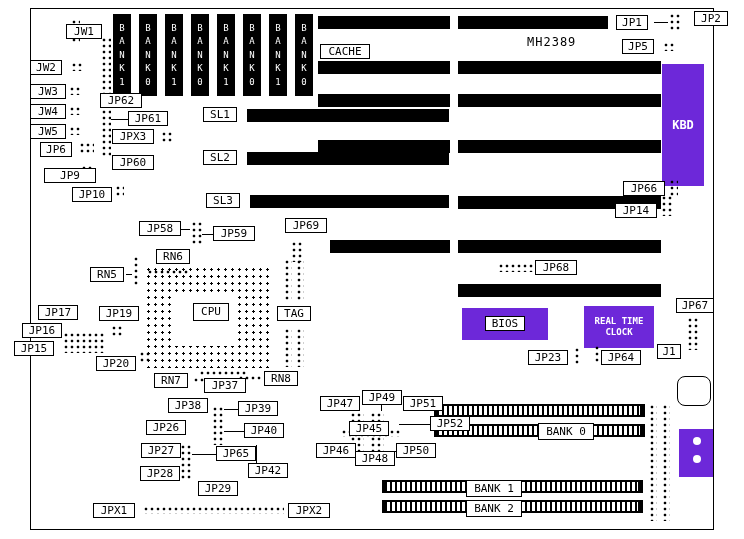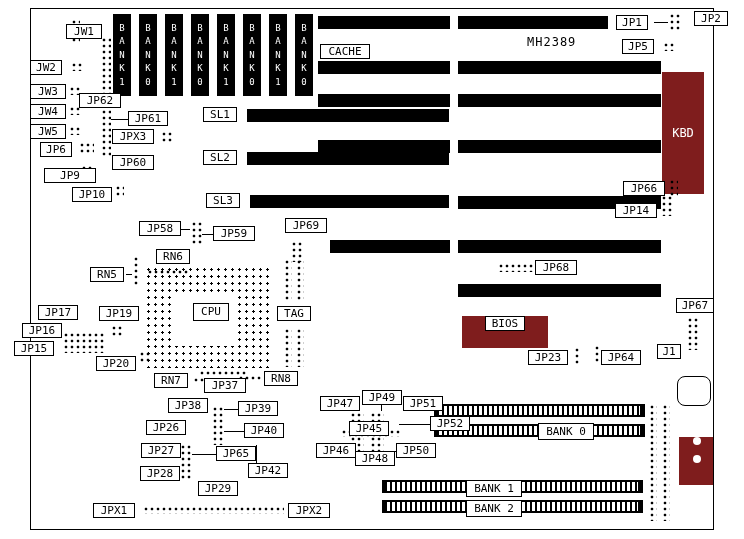--- a/index.html
+++ b/index.html
@@ -8,23 +8,23 @@
   #board-canvas { position:relative; width:744px; height:539px; background:#fff; }
   .board { position:absolute; left:30px; top:8px; width:684px; height:522px;
            border:1px solid #000; background:#fff; }
   .cmp { position:absolute; }
   .label { background:#fff; border:1px solid #000; color:#000; font-size:11px;
            line-height:13px; height:15px; text-align:center; white-space:nowrap;
            z-index:5; }
   .slot { background:#000; }
   .pins { background-image:radial-gradient(circle, #000 1.5px, transparent 1.6px);
           background-size:6px 6px; background-position:1px 1px; }
-  .chip { background:#7f1d1d; color:#fff; display:flex; align-items:center;
-          justify-content:center; text-align:center; font-weight:normal;
-          line-height:1.2;margin-top:8px; }
+  .chip { background:#6d28d9; color:#fff; display:flex; align-items:center;
+          justify-content:center; text-align:center; font-weight:bold;
+          line-height:1.2; }
   .simm { background:#000; color:#fff; display:flex; flex-direction:column;
           align-items:center; justify-content:space-evenly; font-size:9px;
           padding:5px 0; line-height:1; }
   .socket { border-top:2px solid #000; border-bottom:2px solid #000;
             background-image:repeating-linear-gradient(90deg, #000 0 2px, transparent 2px 5px); }
   .socket::before, .socket::after { content:""; position:absolute; top:-2px; bottom:-2px;
             width:5px; background:#000; }
   .socket::before { left:-3px; } .socket::after { right:-3px; }
   .cpu { background-image:radial-gradient(circle, #000 1.3px, transparent 1.4px);
          background-size:7px 7px; background-position:2px 2px; }
@@ -110,20 +110,21 @@
       <span>N</span>
       <span>K</span>
       <span>0</span>
     </div>
     <div class="cmp socket" style="left: 437px; top: 404px; width: 205px; height: 13px;"></div>
     <div class="cmp socket" style="left: 437px; top: 424px; width: 205px; height: 13px;"></div>
     <div class="cmp socket" style="left: 385px; top: 480px; width: 255px; height: 13px;"></div>
     <div class="cmp socket" style="left: 385px; top: 500px; width: 255px; height: 13px;"></div>
     <div class="cmp chip" style="left: 662px; top: 64px; width: 42px; height: 122px; font-size: 12px;">KBD</div>
     <div class="cmp chip" style="left: 462px; top: 308px; width: 86px; height: 32px;"></div>
+    <div class="cmp chip" style="left: 584px; top: 306px; width: 70px; height: 42px; font-size: 9px;">REAL TIME CLOCK</div>
     <div class="cmp chip" style="left: 679px; top: 429px; width: 34px; height: 48px;"></div>
     <div class="cmp cpu" style="left: 143px; top: 264px; width: 126px; height: 104px;">
       <div class="hollow" style="left: 31px; top: 30px; width: 64px; height: 52px;"></div>
     </div>
     <div class="cmp pins" style="left: 100px; top: 36px; width: 11px; height: 122px;"></div>
     <div class="cmp pins" style="left: 70px; top: 18px; width: 10px; height: 26px;"></div>
     <div class="cmp pins" style="left: 70px; top: 61px; width: 14px; height: 10px;"></div>
     <div class="cmp pins" style="left: 68px; top: 85px; width: 14px; height: 10px;"></div>
     <div class="cmp pins" style="left: 68px; top: 105px; width: 14px; height: 10px;"></div>
     <div class="cmp pins" style="left: 68px; top: 125px; width: 14px; height: 10px;"></div>
@@ -177,21 +178,21 @@
     <div class="cmp hole" style="left: 693px; top: 437px; width: 8px; height: 8px;"></div>
     <div class="cmp hole" style="left: 693px; top: 455px; width: 8px; height: 8px;"></div>
     <div class="cmp label" style="left: 30px; top: 24px; width: 36px; margin-left: 36px;">JW1</div>
     <div class="cmp label" style="left: 30px; top: 60px; width: 32px;">JW2</div>
     <div class="cmp label" style="left: 30px; top: 84px; width: 36px;">JW3</div>
     <div class="cmp label" style="left: 30px; top: 104px; width: 36px;">JW4</div>
     <div class="cmp label" style="left: 30px; top: 124px; width: 36px;">JW5</div>
     <div class="cmp label" style="left: 40px; top: 142px; width: 32px;">JP6</div>
     <div class="cmp label" style="left: 44px; top: 168px; width: 52px;">JP9</div>
     <div class="cmp label" style="left: 72px; top: 187px; width: 40px;">JP10</div>
-    <div class="cmp label" style="left: 79px; top: 93px; width: 42px;">JP62</div>
+    <div class="cmp label" style="left: 100px; top: 93px; width: 42px;">JP62</div>
     <div class="cmp label" style="left: 128px; top: 111px; width: 40px;">JP61</div>
     <div class="cmp label" style="left: 112px; top: 129px; width: 42px;">JPX3</div>
     <div class="cmp label" style="left: 112px; top: 155px; width: 42px;">JP60</div>
     <div class="cmp label" style="left: 203px; top: 107px; width: 34px;">SL1</div>
     <div class="cmp label" style="left: 203px; top: 150px; width: 34px;">SL2</div>
     <div class="cmp label" style="left: 206px; top: 193px; width: 34px;">SL3</div>
     <div class="cmp label" style="left: 320px; top: 44px; width: 50px;">CACHE</div>
     <div class="cmp label" style="left: 616px; top: 15px; width: 32px;">JP1</div>
     <div class="cmp label" style="left: 694px; top: 11px; width: 34px;">JP2</div>
     <div class="cmp label" style="left: 622px; top: 39px; width: 32px;">JP5</div>

